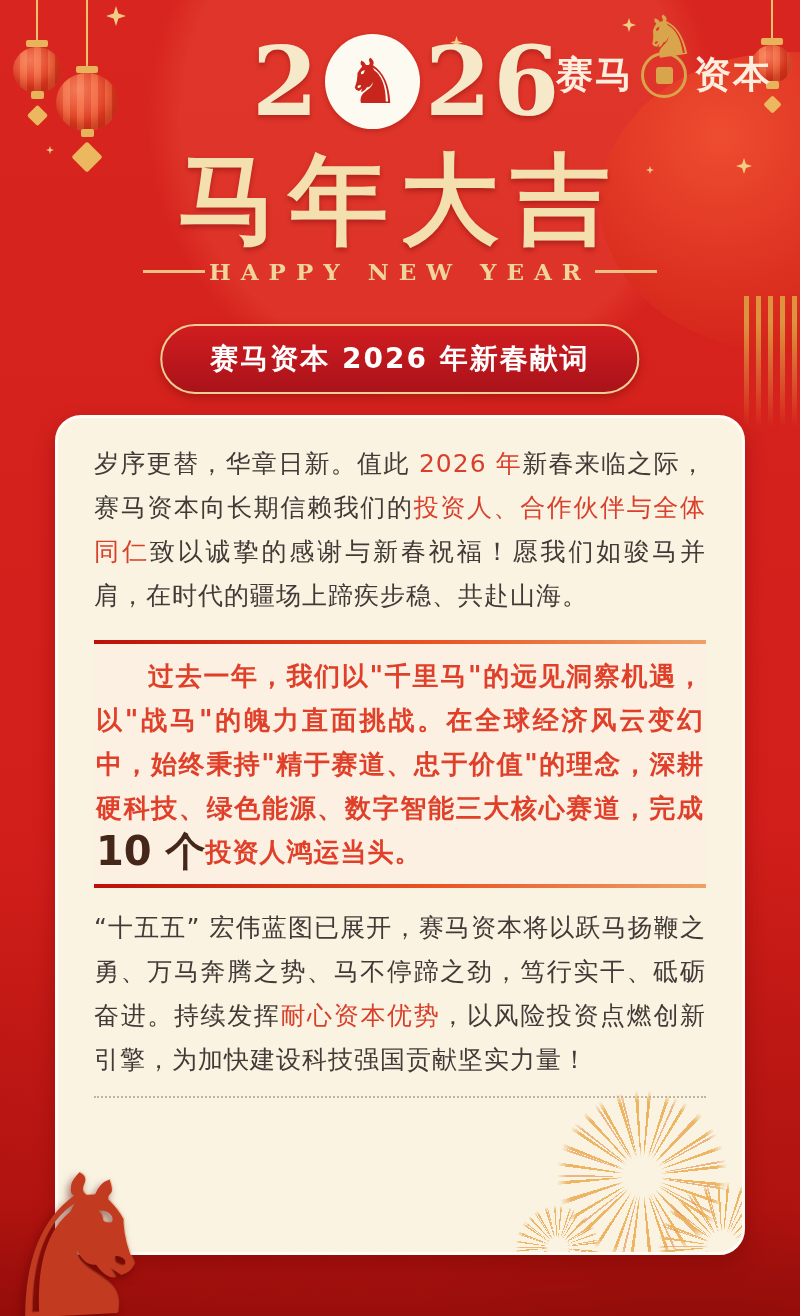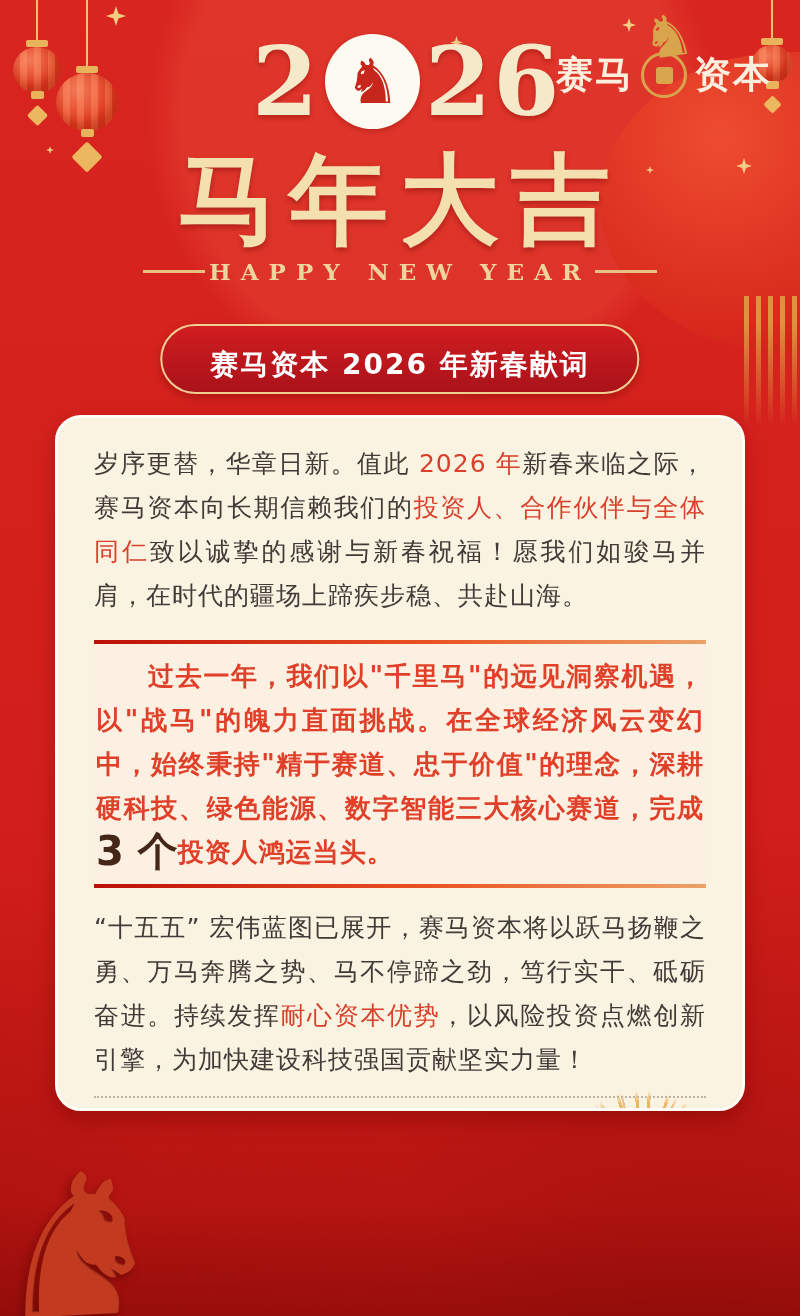--- a/index.html
+++ b/index.html
@@ -63,27 +63,27 @@
 
   .main-title { position:absolute; top:146px; left:0; width:100%; text-align:center; z-index:2;
     font-size:99px; font-weight:700; letter-spacing:12px; color:#f4dfae;
     text-shadow:0 3px 5px rgba(110,8,4,.4); line-height:1.1; }
   .subtitle { position:absolute; top:258px; left:0; width:100%; display:flex; align-items:center; justify-content:center; gap:4px; z-index:2; }
   .subtitle .line { width:62px; height:3px; background:#e9c182; }
   .subtitle .txt { font-family:"DejaVu Serif","Liberation Serif",serif; font-size:23px; font-weight:bold;
     letter-spacing:10px; color:#f0d49e; }
 
   .badge { position:absolute; top:324px; left:50%; transform:translateX(-50%); z-index:2;
-    height:70px; line-height:66px; padding:6px 48px; white-space:nowrap;
+    height:70px; line-height:66px; padding:0 48px; white-space:nowrap;
     background:linear-gradient(180deg,#d01d20,#aa121a); border:2px solid #efce94; border-radius:38px;
     font-size:28px; font-weight:bold; color:#ffffff; letter-spacing:2px;
     box-shadow:0 4px 10px rgba(100,0,0,.35); }
 
   
-  .card { position:absolute; left:55px; top:415px; width:690px; height:696px; z-index:3;
+  .card { position:absolute; left:55px; top:415px; width:690px; height:840px; z-index:3;
     background:#faf3e2; border:3px solid #fffdf6; border-radius:26px; overflow:hidden;
     box-shadow:0 8px 20px rgba(110,5,2,.4); padding:24px 36px 0 36px; }
 
   .para { font-size:25px; line-height:44px; color:#403b37; letter-spacing:1px; text-align:justify; }
   .hl-red { color:#d8402c; }
 
   .hi-box { margin:22px 0 18px 0; padding:10px 2px;
     border-top:4px solid; border-bottom:4px solid;
     border-image:linear-gradient(90deg,#bd0f07,#ea5223 55%,#eda267) 1;
     background:#fbf0e1; }
@@ -178,21 +178,21 @@
     <span class="line"></span>
   </div>
 
   <div class="badge">赛马资本 2026 年新春献词</div>
 
   <main class="card">
 
     <p class="para"><span>岁序更替，华章日新。值此 </span><span class="hl-red">2026 年</span><span>新春来临之际，赛马资本向长期信赖我们的</span><span class="hl-red">投资人、合作伙伴与全体同仁</span><span>致以诚挚的感谢与新春祝福！愿我们如骏马并肩，在时代的疆场上蹄疾步稳、共赴山海。</span></p>
 
     <div class="hi-box">
-      <p class="hi-text"><span>过去一年，我们以"千里马"的远见洞察机遇，以"战马"的魄力直面挑战。在全球经济风云变幻中，始终秉持"精于赛道、忠于价值"的理念，深耕硬科技、绿色能源、数字智能三大核心赛道，完成 </span><span class="hi-num">3 个</span><span>投资人鸿运当头。</span></p>
+      <p class="hi-text"><span>过去一年，我们以"千里马"的远见洞察机遇，以"战马"的魄力直面挑战。在全球经济风云变幻中，始终秉持"精于赛道、忠于价值"的理念，深耕硬科技、绿色能源、数字智能三大核心赛道，完成 </span><span class="hi-num">10 个</span><span>投资人鸿运当头。</span></p>
     </div>
 
     <p class="para"><span>“十五五” 宏伟蓝图已展开，赛马资本将以跃马扬鞭之勇、万马奔腾之势、马不停蹄之劲，笃行实干、砥砺奋进。持续发挥</span><span class="hl-red">耐心资本优势</span><span>，以风险投资点燃创新引擎，为加快建设科技强国贡献坚实力量！</span></p>
 
     <hr class="dotted">
 
 
     <div class="burst burst1"></div>
     <div class="burst burst2"></div>
     <div class="burst burst3"></div>

